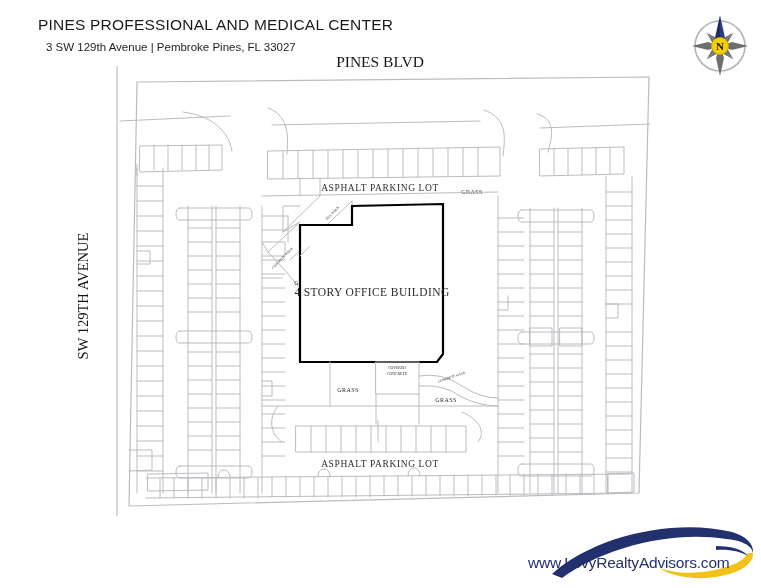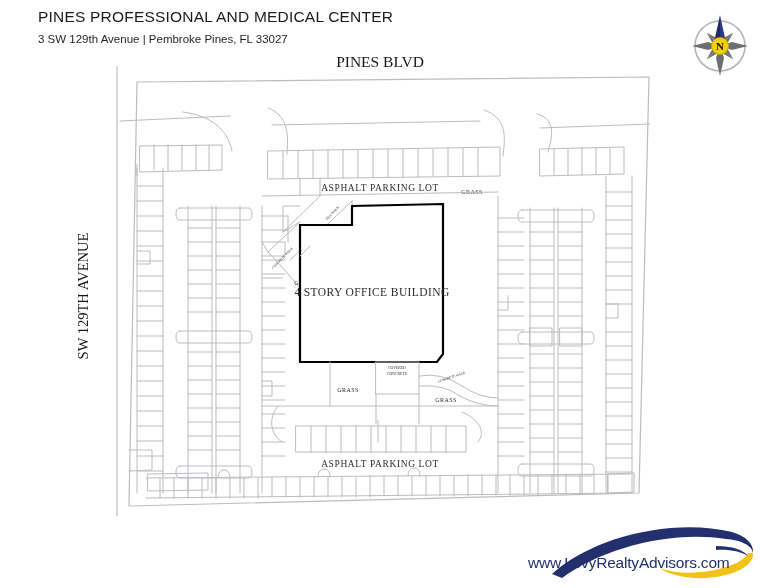--- a/index.html
+++ b/index.html
@@ -8,29 +8,29 @@
     width:761px;height:588px;
     background:#ffffff;
     font-family:"Liberation Sans", sans-serif;
     color:#111;
     overflow:hidden;
     position:relative;
   }
   .page{position:relative;width:761px;height:588px;}
 
   
-  .header{position:absolute;left:38px;top:8px;}
+  .header{position:absolute;left:38px;top:16px;}
   .title{
     font-family:"Liberation Sans", sans-serif;
     font-size:15.5px;letter-spacing:.2px;color:#1a1a1a;
     white-space:nowrap;font-weight:400;
   }
   .subtitle{
     font-family:"Liberation Sans", sans-serif;
-    font-size:11.5px;color:#1f1f1f;margin-top:7px;white-space:nowrap;
+    font-size:11.5px;color:#1f1f1f;margin-top:7px;white-space:nowrap;margin-left:8px;
   }
 
   
   .compass{position:absolute;left:686px;top:12px;width:68px;height:68px;}
 
   
   .map{position:absolute;left:0;top:46px;width:709px;height:470px;}
   .map svg{display:block;}
 
   

